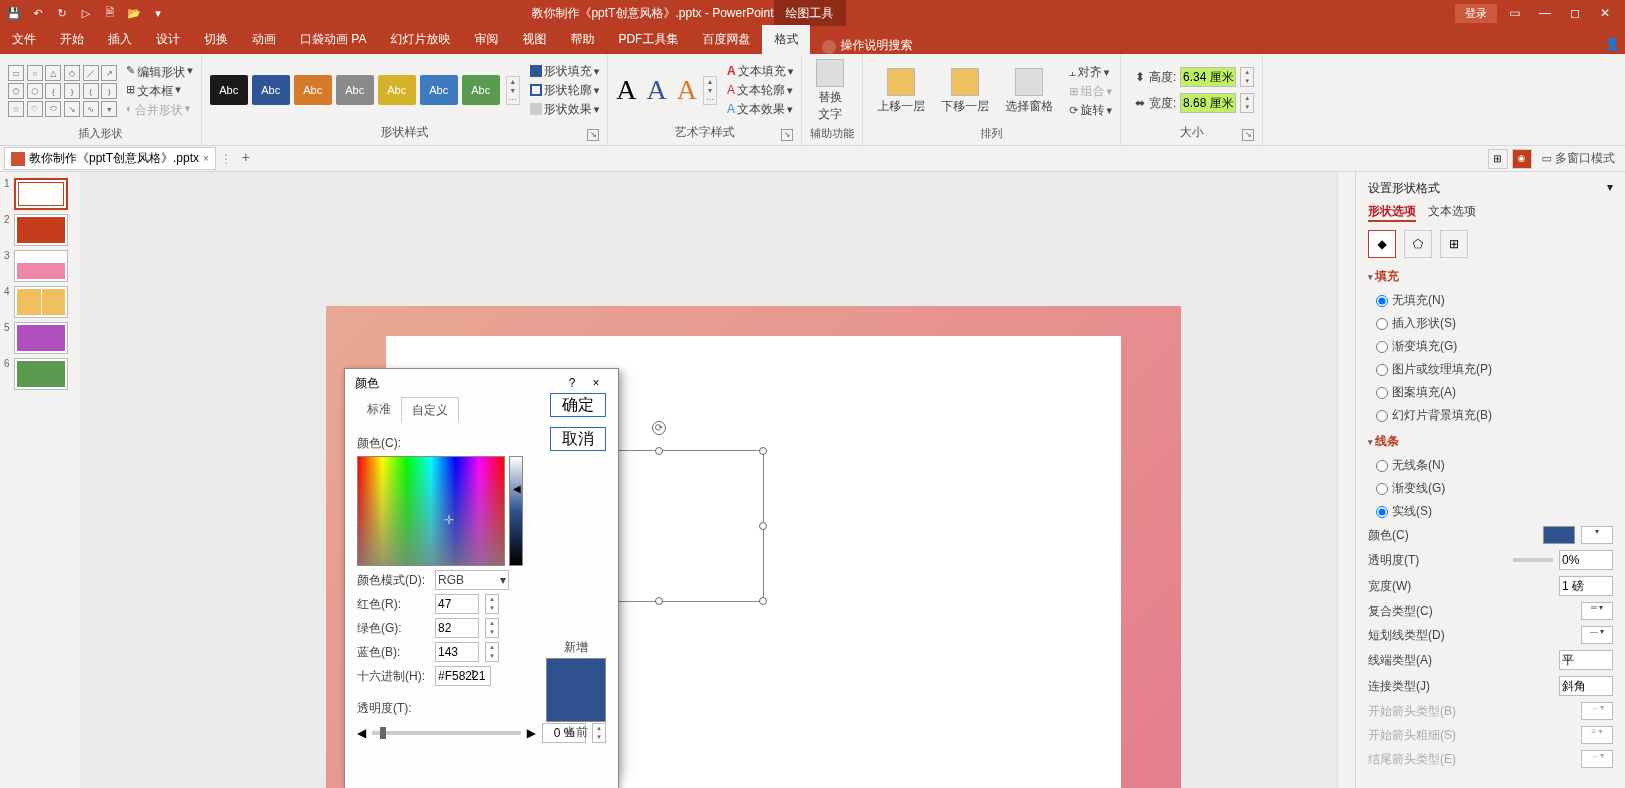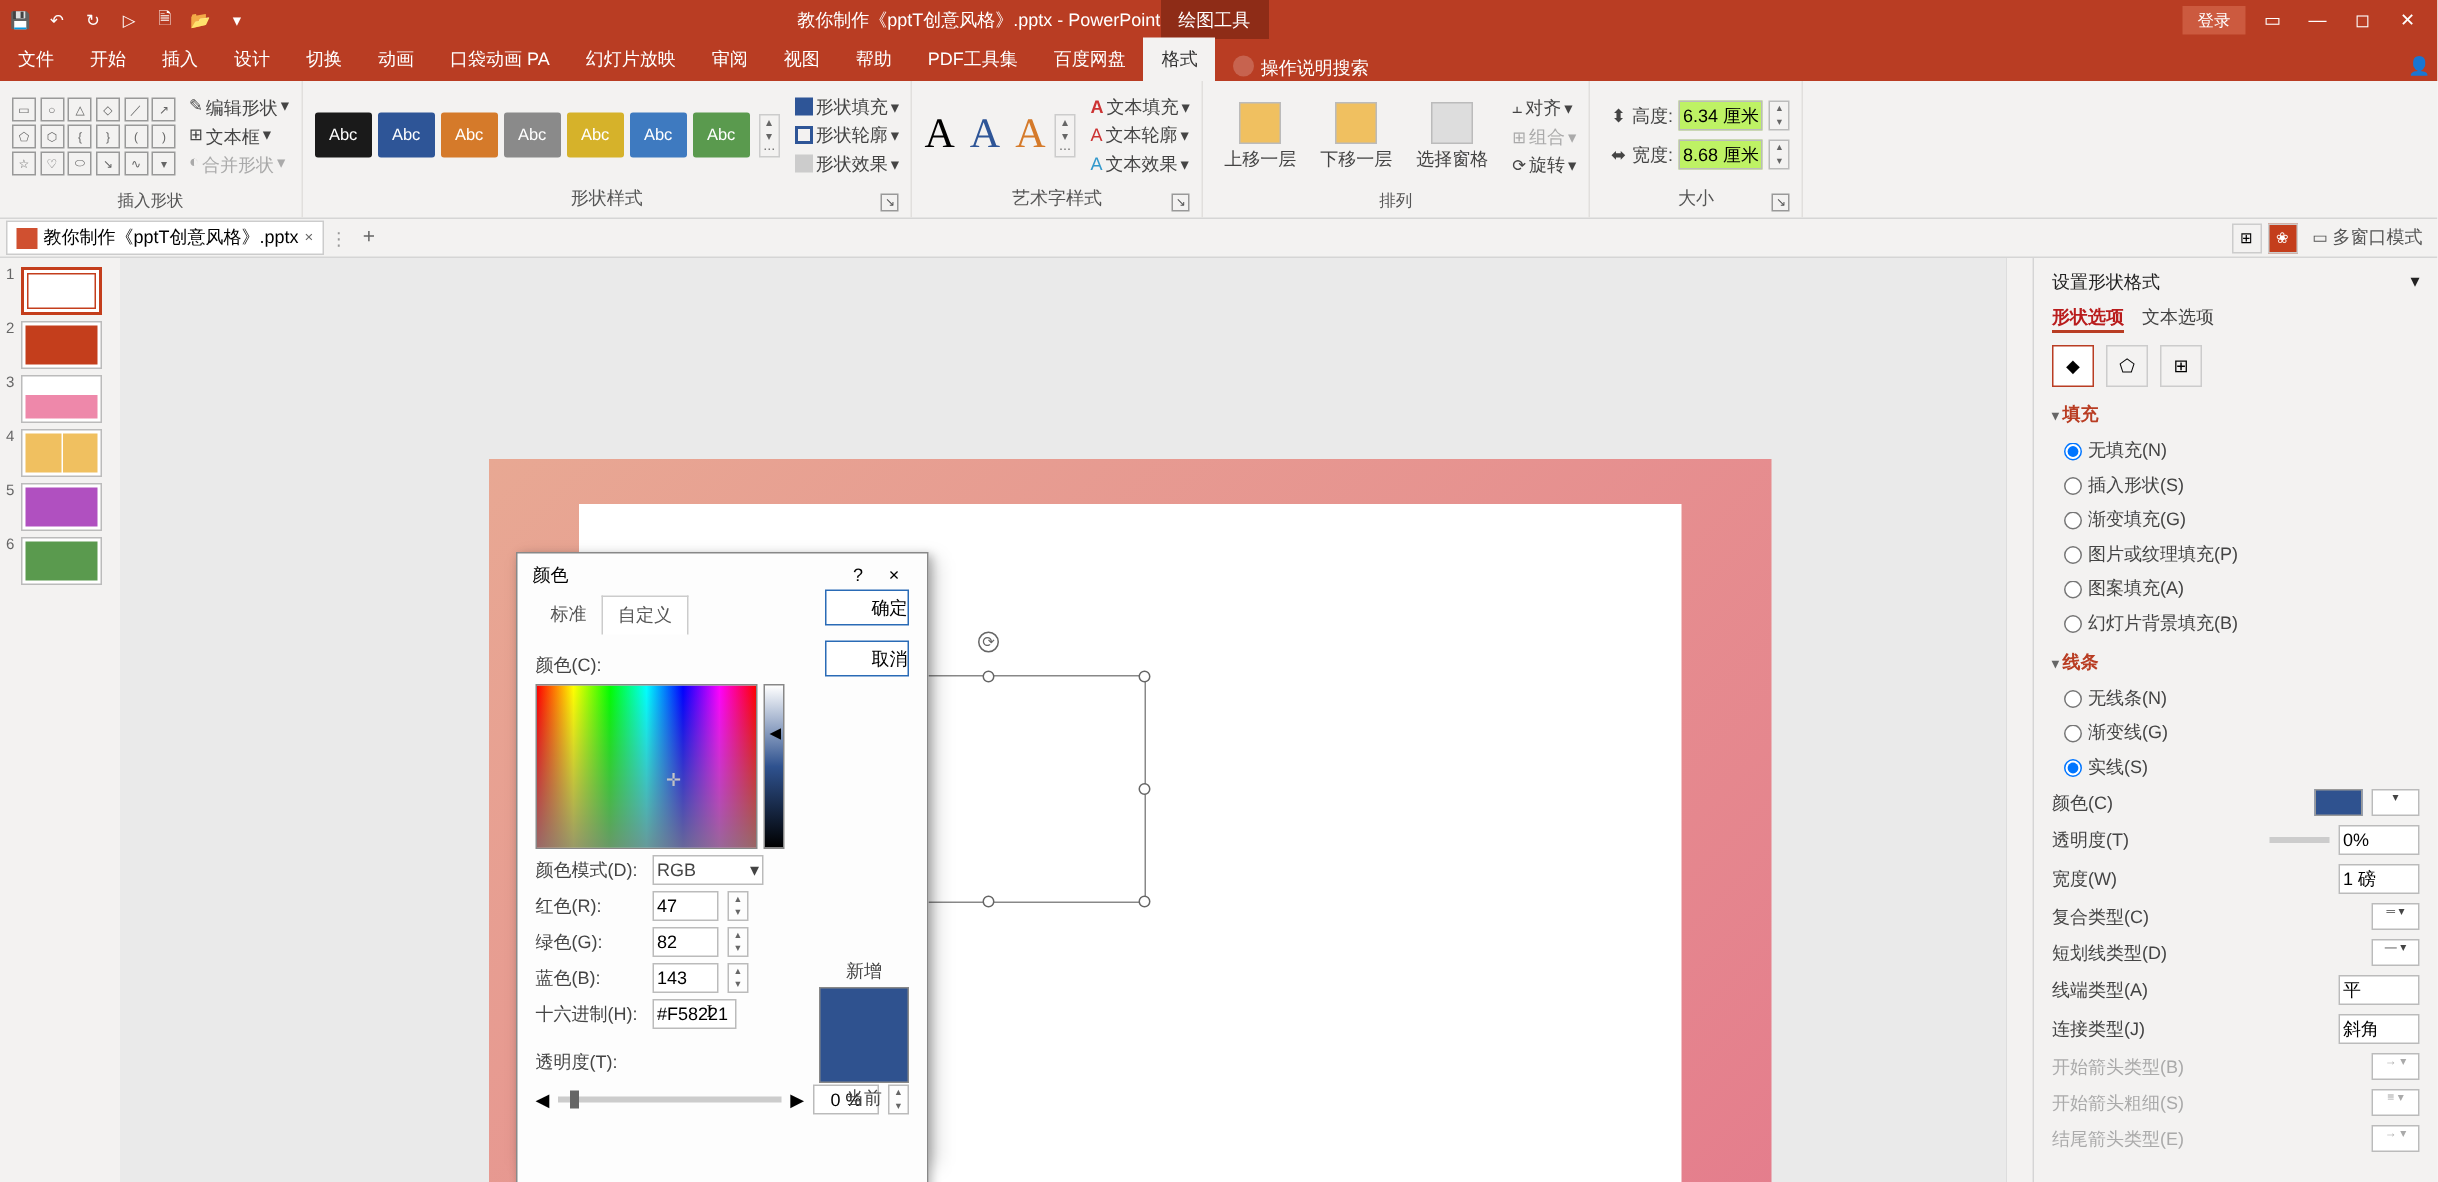--- a/index.html
+++ b/index.html
@@ -8,21 +8,21 @@
 .qat { display:flex; gap:8px; padding:0 6px; }
 .qat-ico { width:16px; height:16px; display:flex; align-items:center; justify-content:center; color:#fff; font-size:11px; }
 .title-text { flex:1; text-align:right; font-size:12px; }
 .ctx-tab { background:#8e2c17; padding:0 12px; height:26px; display:flex; align-items:center; }
 .win-btns { display:flex; gap:6px; padding:0 8px; align-items:center; }
 .login-btn { background:#cc5a3f; padding:2px 10px; color:#fff; font-size:11px; }
 .win-btn { width:24px; height:20px; display:flex; align-items:center; justify-content:center; color:#fff; }
 .menubar { height:28px; background:#b93d23; display:flex; align-items:flex-end; color:#fff; }
 .menu-item { padding:6px 12px; cursor:pointer; font-size:12px; }
 .menu-item.active { background:#f3f2f1; color:#333; }
-.tell-me { margin-left:12px; display:flex; align-items:flex-start; gap:4px; }
+.tell-me { margin-left:12px; display:flex; align-items:flex-end; gap:4px; }
 .tell-me-ico { width:14px; height:14px; background:#fff3; border-radius:50%; }
 .ribbon { height:92px; background:#f3f2f1; border-bottom:1px solid #d5d5d5; display:flex; }
 .ribbon-group { border-right:1px solid #e1dfdd; padding:2px 8px; display:flex; flex-direction:column; }
 .ribbon-group-body { flex:1; display:flex; align-items:center; gap:4px; }
 .ribbon-group-label { text-align:center; font-size:11px; color:#555; padding-bottom:2px; position:relative; }
 .ribbon-group-label .launcher { position:absolute; right:0; bottom:2px; width:12px; height:12px; border:1px solid #999; font-size:8px; line-height:10px; }
 .shapes-gal { width:110px; display:grid; grid-template-columns:repeat(6,1fr); gap:2px; }
 .shape-cell { width:16px; height:16px; border:1px solid #999; font-size:8px; display:flex; align-items:center; justify-content:center; color:#666; }
 .shape-side { display:flex; flex-direction:column; gap:2px; margin-left:4px; }
 .shape-side-item { font-size:11px; color:#444; display:flex; gap:2px; }
@@ -87,21 +87,21 @@
 .dlg-shadow{position:absolute;left:268px;top:200px;width:277px;height:406px;background:rgba(0,0,0,.15);filter:blur(6px);border-radius:4px;}
 .dialog { position:absolute; left:264px; top:196px; width:275px; height:468px; background:#fdfdfd; border:1px solid #888; box-shadow:2px 2px 6px rgba(0,0,0,.25); }
 .dlg-title { height:28px; display:flex; align-items:center; padding:0 10px; font-size:12px; }
 .dlg-title .sp { flex:1; }
 .dlg-x { width:24px; text-align:center; cursor:pointer; }
 .dlg-tabs { display:flex; padding:0 12px; }
 .dlg-tab { padding:4px 10px; font-size:12px; color:#555; }
 .dlg-tab.act { background:#fff; border:1px solid #ccc; border-bottom:none;text-align:center; }
 .dlg-body { padding:8px 12px; position:relative; }
 .dlg-btns { position:absolute; right:12px; top:-30px; display:flex; flex-direction:column; gap:10px; }
-.dlg-btn { width:56px; height:24px; border:1px solid #2a6bb6; background:#fff; font-size:12px;text-align:right; }
+.dlg-btn { width:56px; height:24px; border:1px solid #2a6bb6; background:#fff; font-size:16px; }
 .dlg-btn.primary { border:1px solid #2a6bb6; }
 .lbl-row { font-size:12px; color:#444; margin:4px 0; display:flex; gap:4px; align-items:center; }
 .picker-row { display:flex; gap:4px; }
 .sat-box { width:148px; height:110px; background:linear-gradient(to right,red,yellow,lime,cyan,blue,magenta,red); position:relative; border:1px solid #888; }
 .sat-box::after{content:"";position:absolute;inset:0;background:linear-gradient(to bottom,rgba(255,255,255,0) 0%,rgba(128,128,128,.8) 100%);}
 .hue-col { width:14px; height:110px; background:linear-gradient(to bottom,#fff,#2f528f,#000); border:1px solid #888; }
 .hue-arrow { position:absolute; left:168px; top:60px; font-size:10px; }
 .picker-cursor{position:absolute;left:86px;top:56px;color:#fff;font-size:12px;}
 .dlg-field { display:flex; gap:6px; align-items:center; margin:4px 0; font-size:12px; color:#444; }
 .dlg-field label { width:72px; }
@@ -236,20 +236,30 @@
         </div>
       <div class="ribbon-col">
         <span class="ribbon-row-item"><span style="color:#c33;font-weight:bold">A</span> <span>文本填充</span> ▾</span>
         <span class="ribbon-row-item"><span style="color:#c33">A</span> <span>文本轮廓</span> ▾</span>
         <span class="ribbon-row-item"><span style="color:#39c">A</span> <span>文本效果</span> ▾</span>
       </div>
     </div>
     <div class="ribbon-group-label"><span>艺术字样式</span><span class="launcher">↘</span></div>
   </div>
 
+  <div class="ribbon-group">
+    <div class="ribbon-group-body">
+      <div class="big-btn">
+          <div class="big-btn-ico"></div>
+          <span style="white-space:pre">替换
+文字</span>
+        </div>
+    </div>
+    <div class="ribbon-group-label">辅助功能</div>
+  </div>
 
   <div class="ribbon-group">
     <div class="ribbon-group-body">
       <div class="big-btn">
           <div class="big-btn-ico" style="background:#f0c060"></div>
           <span>上移一层</span>
         </div>
       <div class="big-btn">
           <div class="big-btn-ico" style="background:#f0c060"></div>
           <span>下移一层</span>

